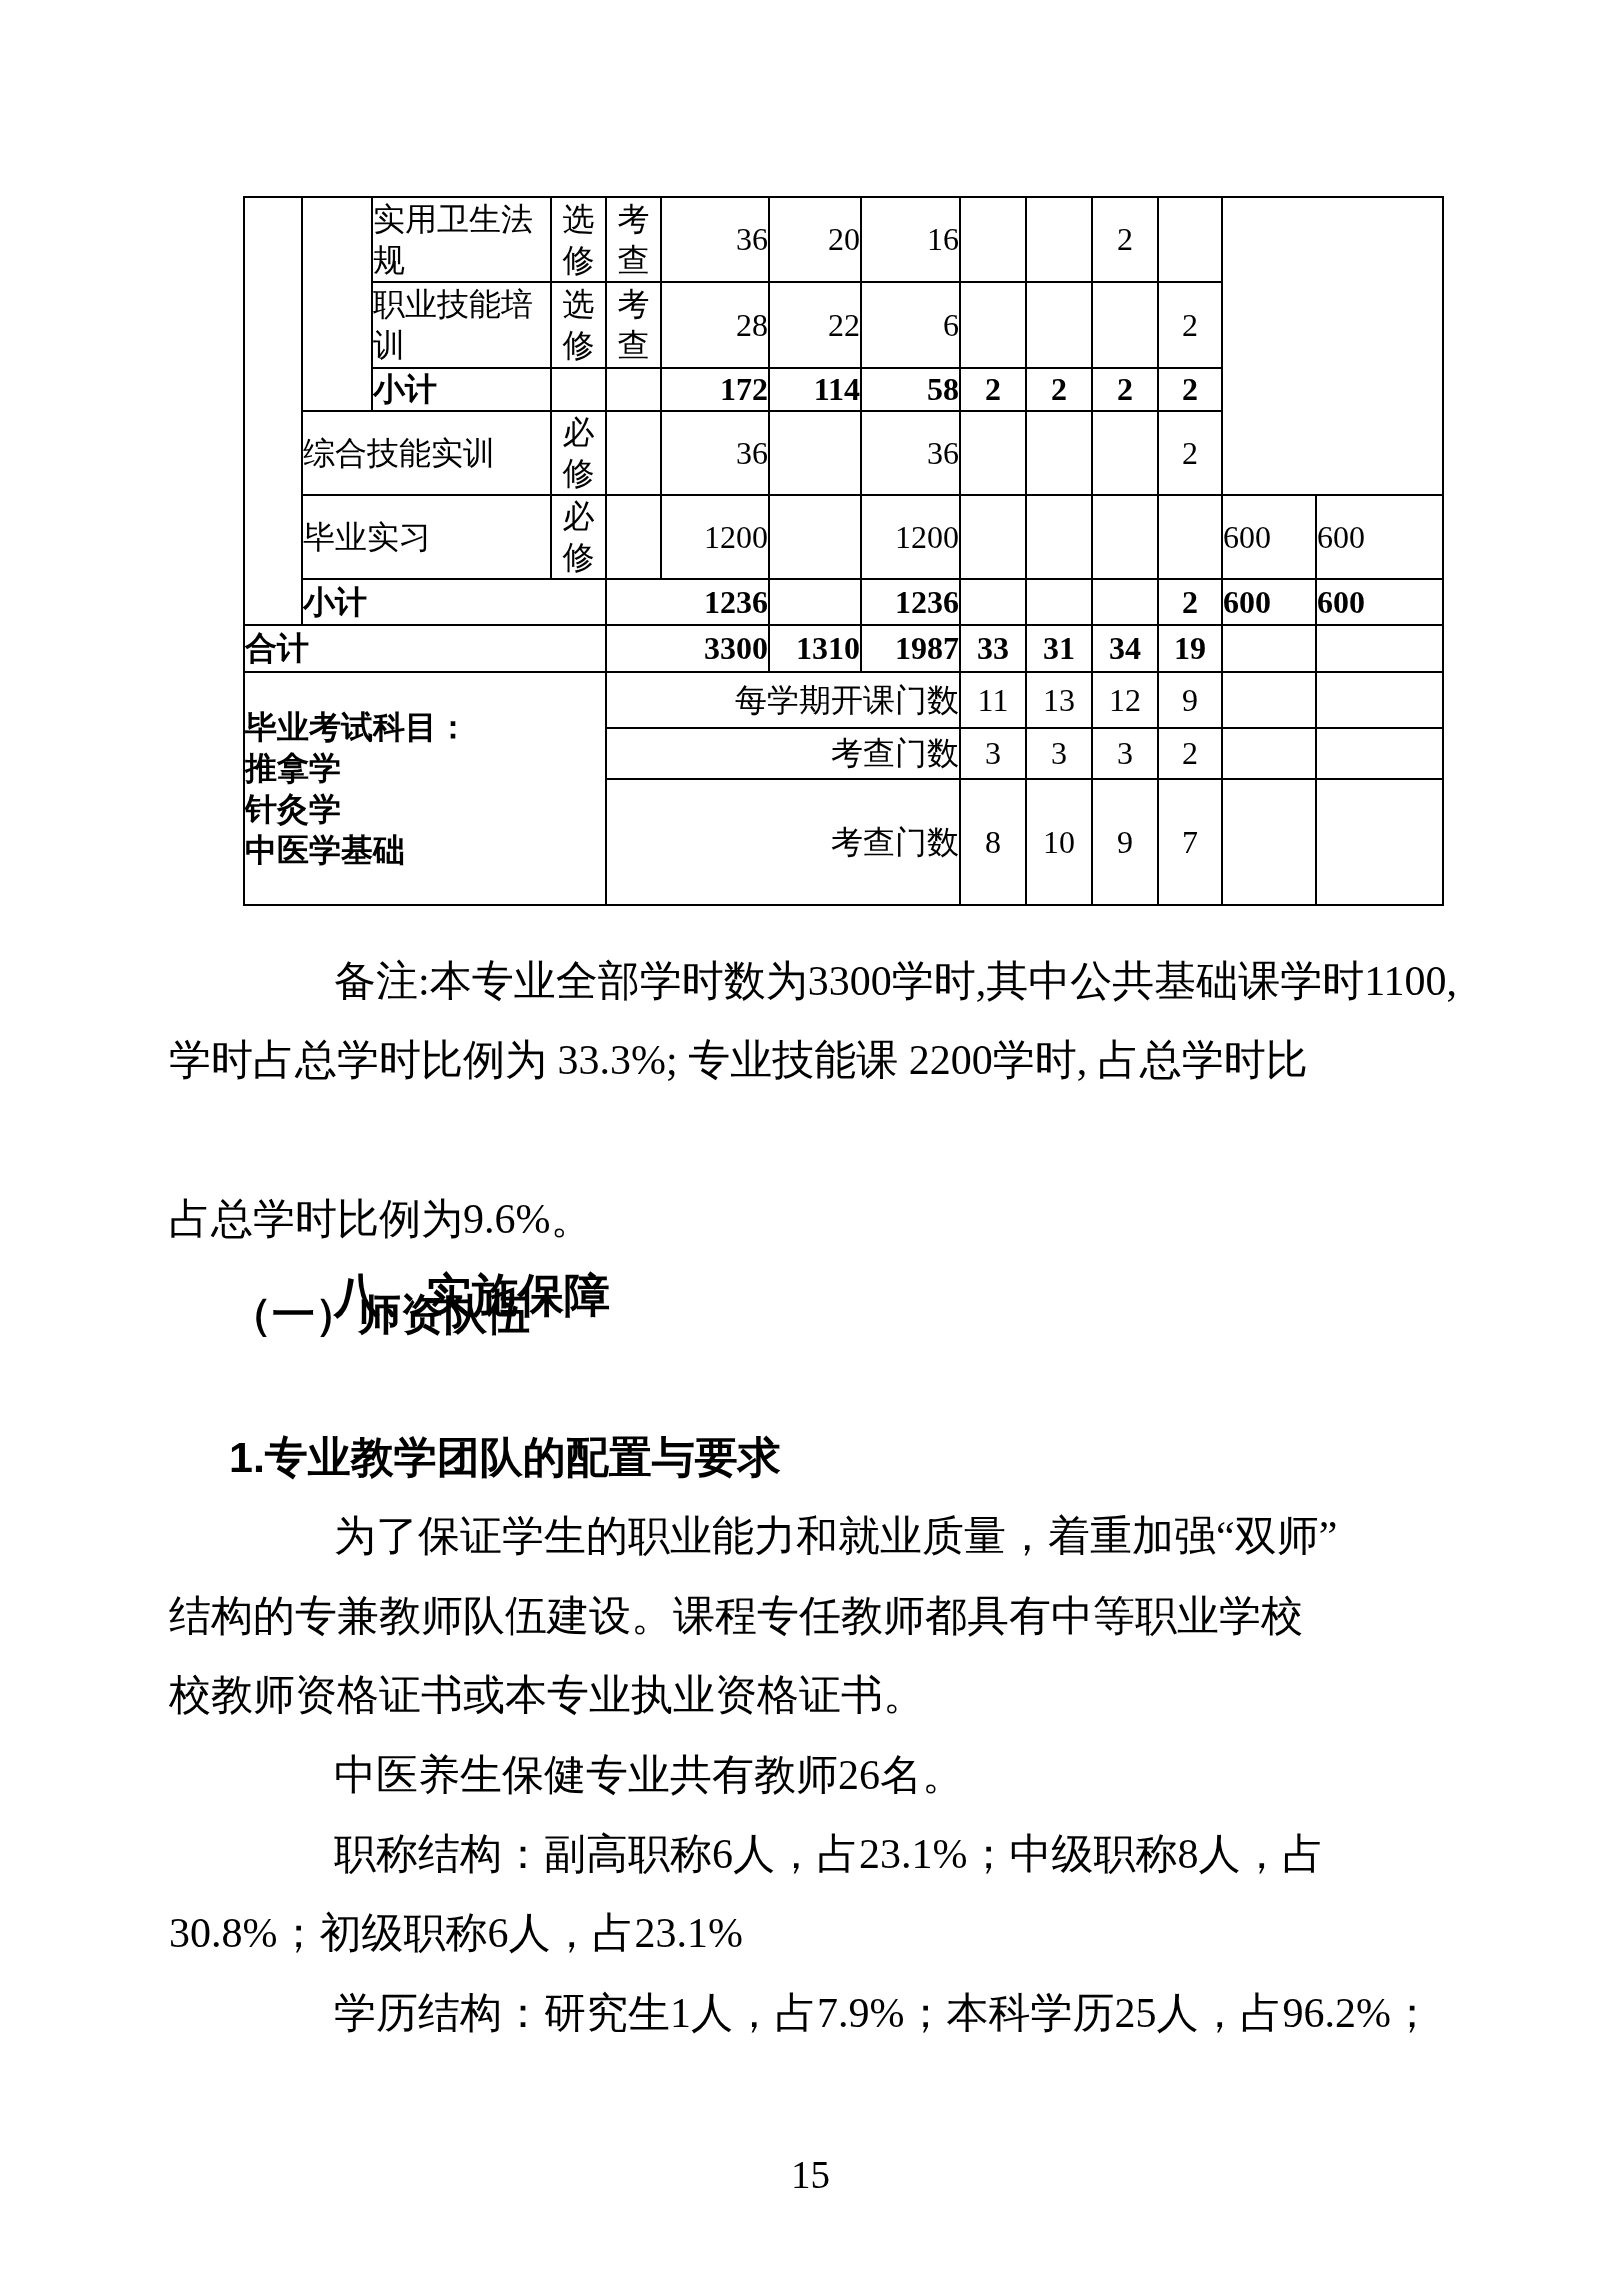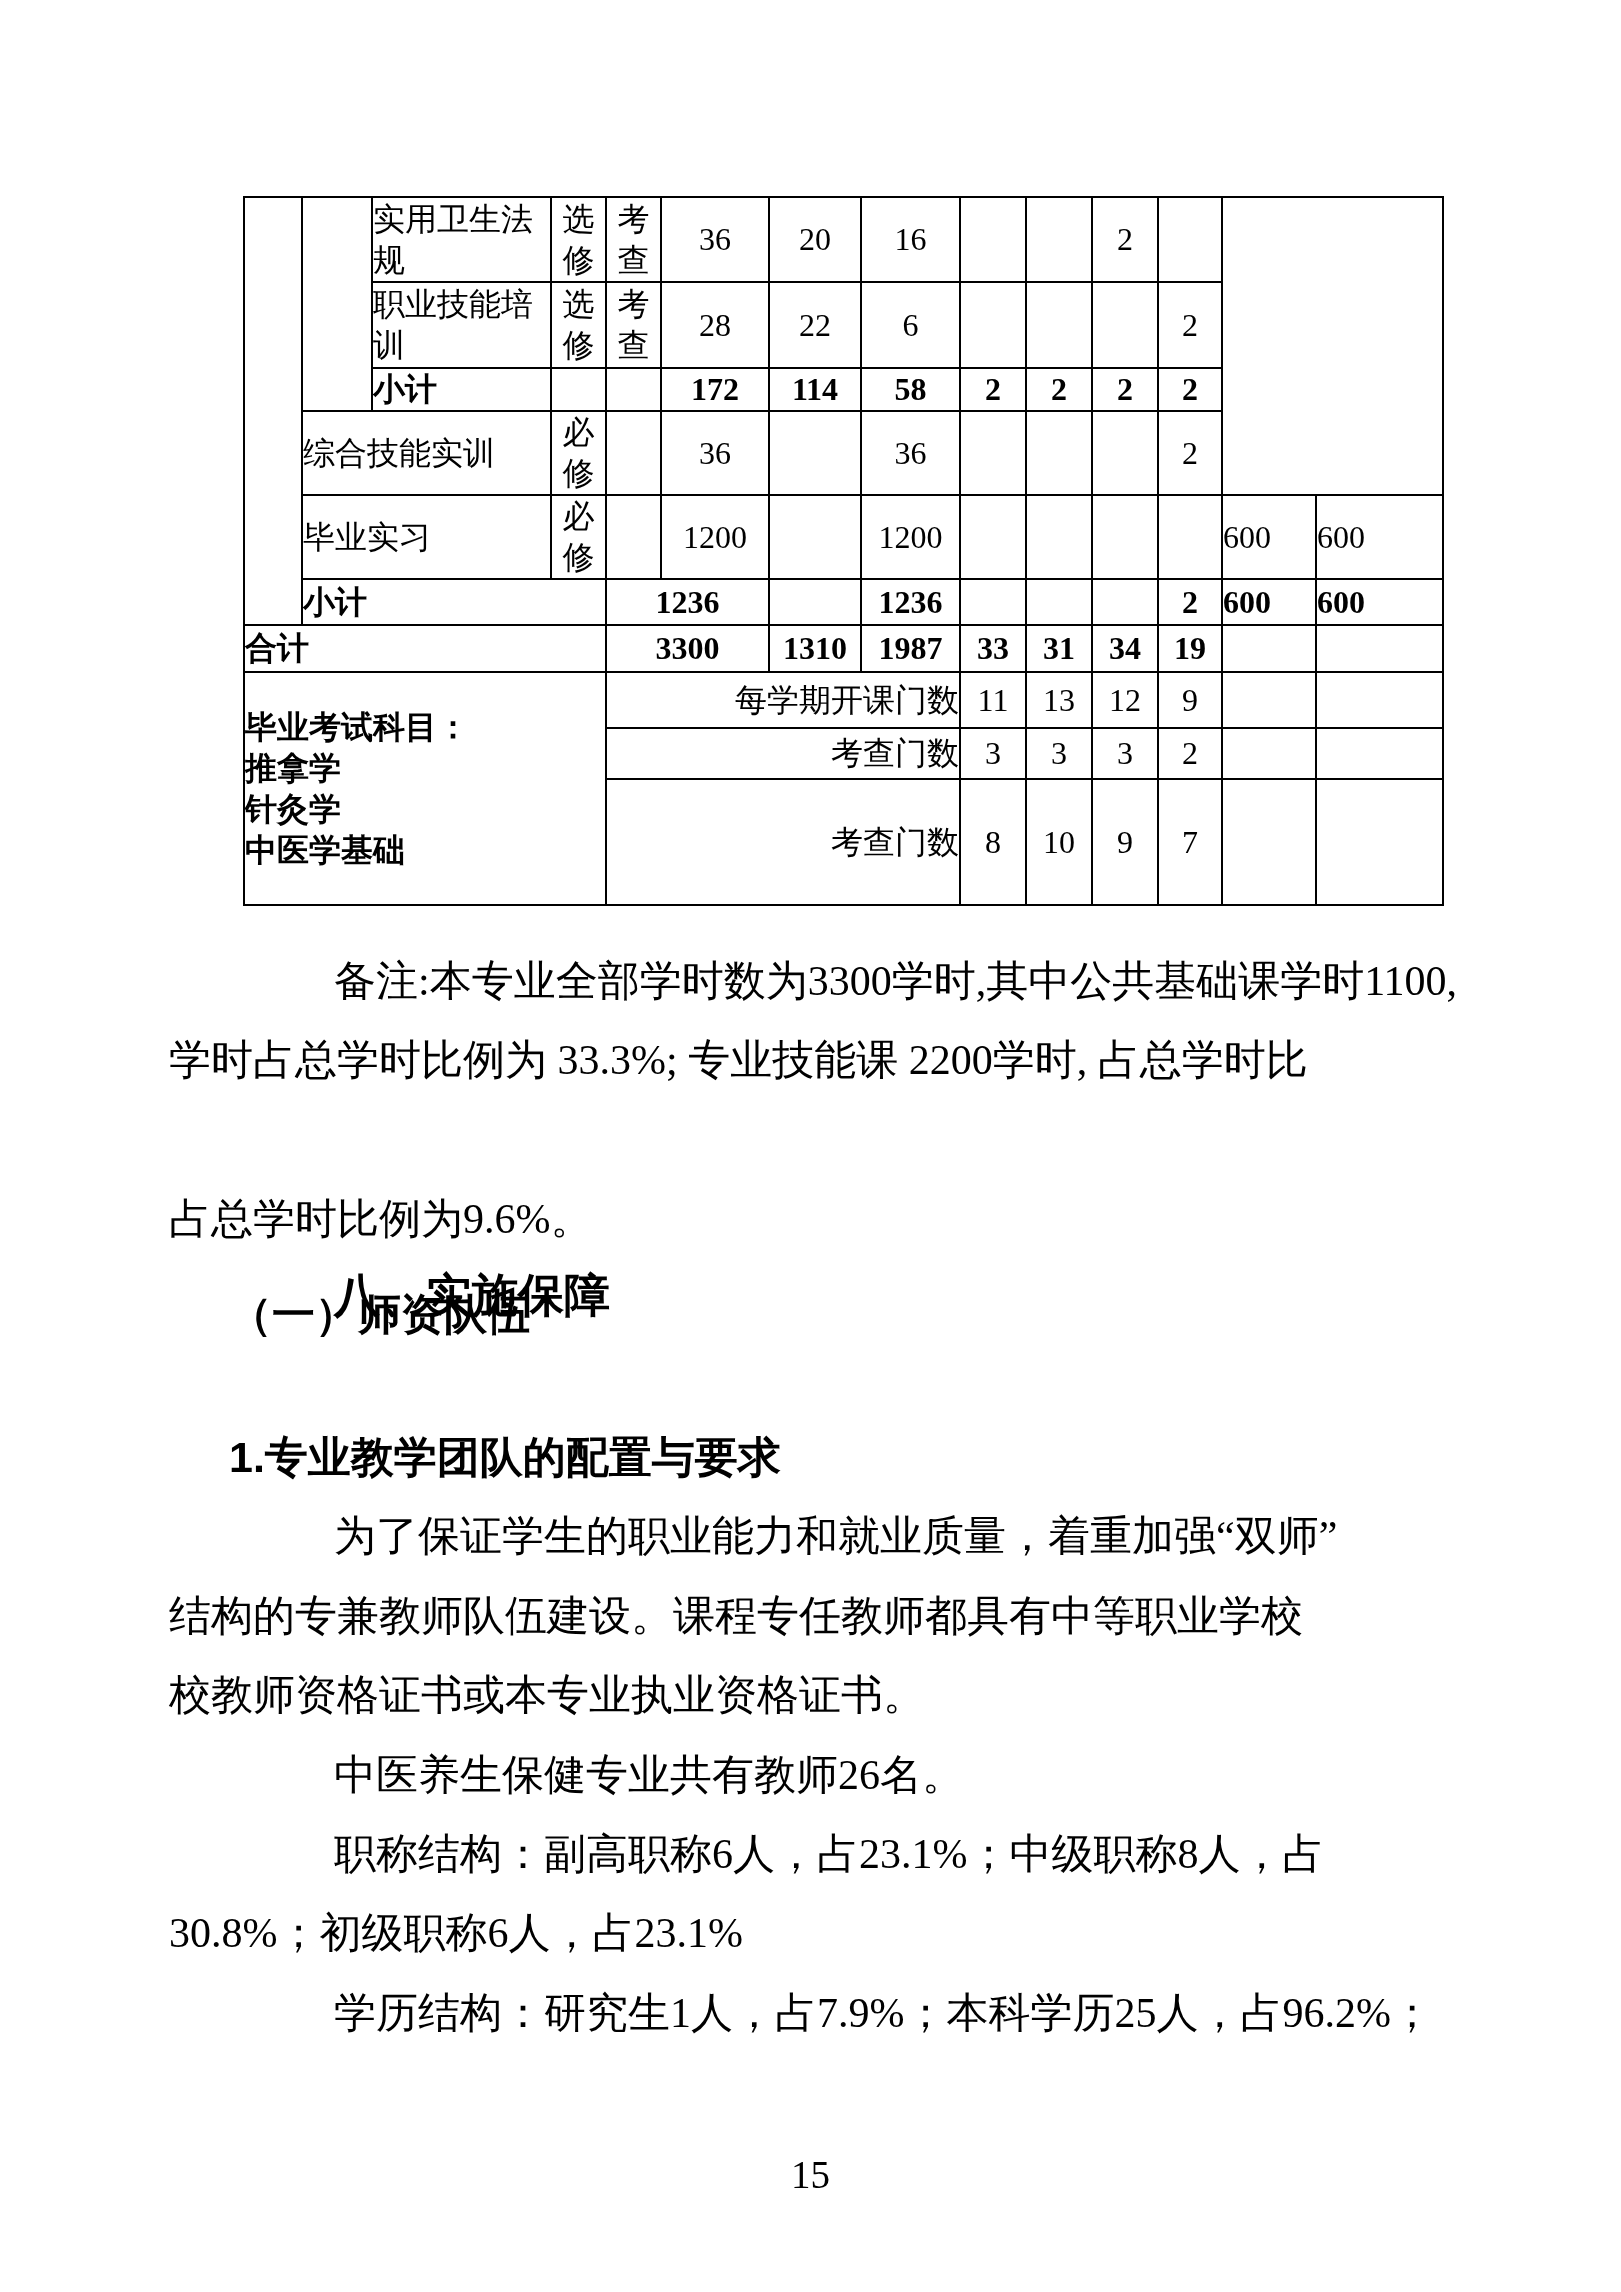--- a/index.html
+++ b/index.html
@@ -22,21 +22,21 @@
   table.sched td{
     border:2px solid #000;
     font-size:32px;
     line-height:41px;
     vertical-align:middle;
     padding:0;
     overflow:hidden;
     word-break:break-all;
   }
   td.tl{text-align:left;padding-left:9.8px;}
-  td.tr{text-align:center;padding-right:13.7px;}
+  td.tr{text-align:right;padding-right:13.7px;}
   td.tc{text-align:center;}
   td.tr600{text-align:left;padding-right:21.6px;}
   .b{font-weight:bold;margin-left:36px;}
   tr.thick-top td{border-top-width:2.9px;}
   tr.thick-bottom td{border-bottom-width:2.9px;}
   td.subjects{
     vertical-align:top;text-align:left;
     padding:11.8px 0 0 77px;
     font-family:"Liberation Sans","DejaVu Sans",sans-serif;
     font-weight:bold;line-height:59px;

